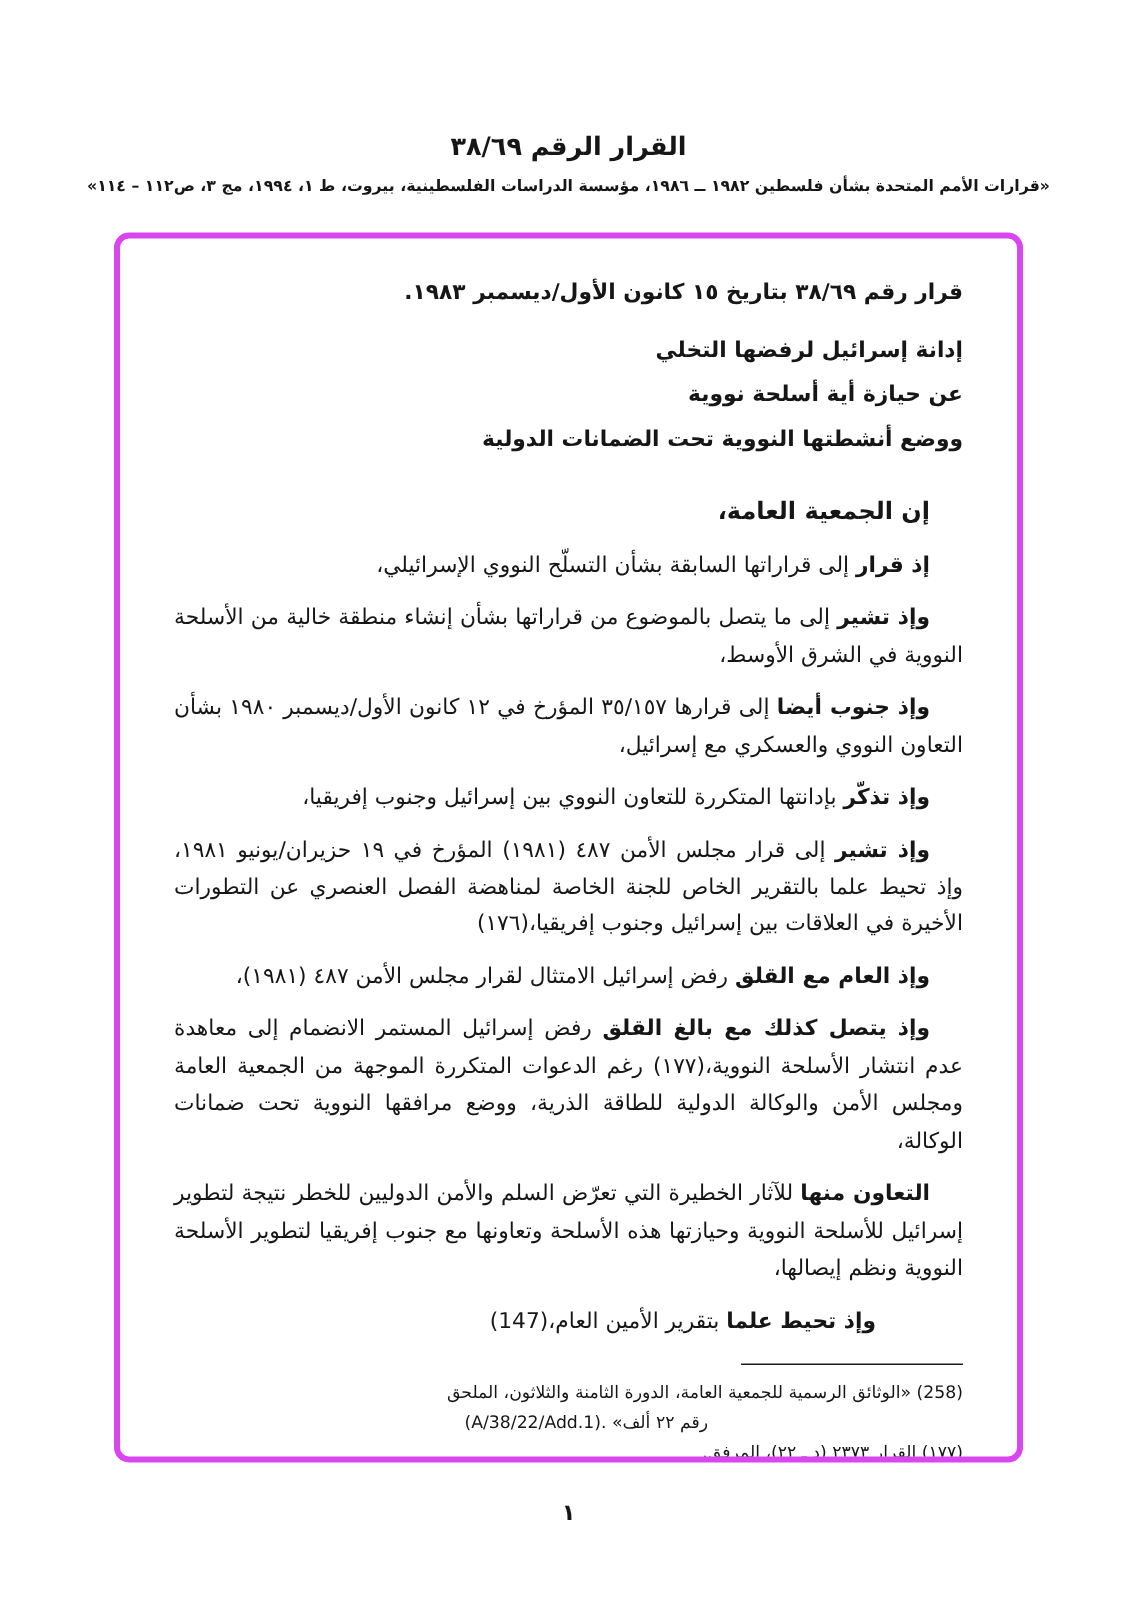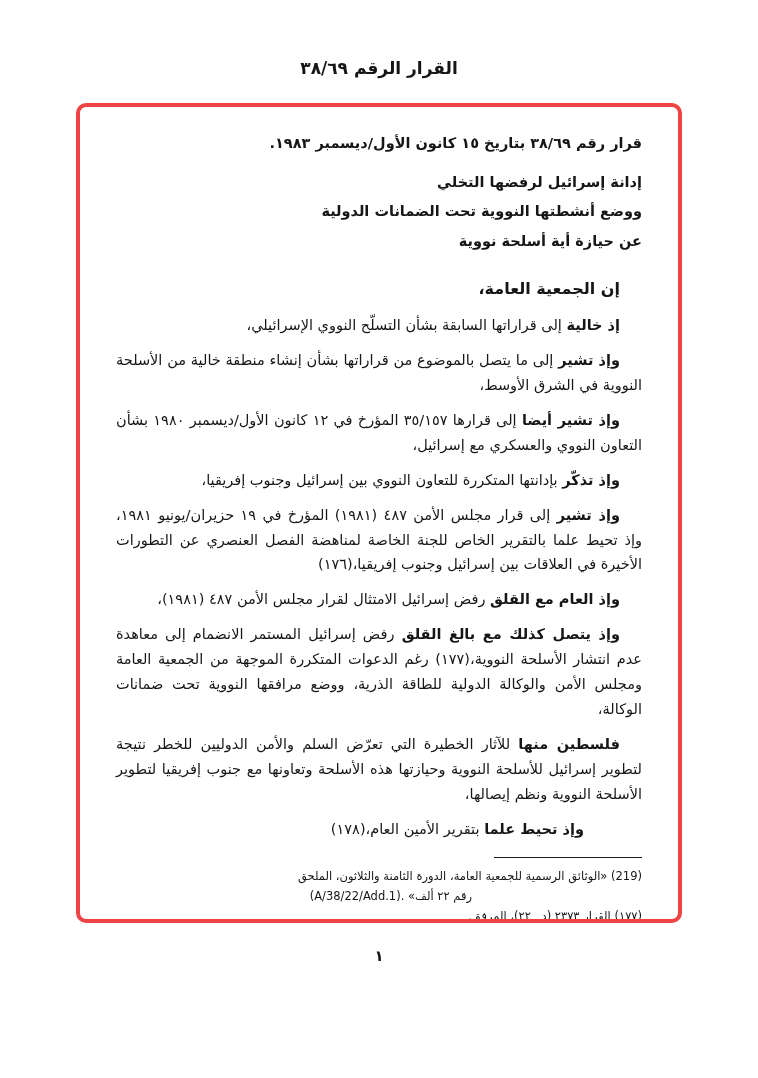--- a/index.html
+++ b/index.html
@@ -3,30 +3,30 @@
 <meta charset="utf-8">
 <style>
   * { margin:0; padding:0; box-sizing:border-box; }
   html,body { background:#ffffff; }
   body {
     width:758px; height:1078px;
     font-family:"DejaVu Sans", sans-serif;
     color:#161616;
     overflow:hidden;
   }
-  .page { width:758px; height:1078px; padding-top:58px; background:#ffffff; }
+  .page { width:758px; height:1078px; padding-top:88px; background:#ffffff; }
 
   .doc-header { direction:rtl; text-align:center; }
   .doc-title { font-size:17px; font-weight:bold; letter-spacing:0.3px; }
   .citation  { font-size:10.5px; font-weight:bold; margin-top:10px; padding:0 20px; white-space:nowrap; }
 
   .frame {
     width:606px; height:820px;
     margin:25px auto 0 auto;
-    border:4px solid #ef4444;
+    border:4px solid #d946ef;
     border-radius:10px;
     padding:24px 36px 16px 36px;
     direction:rtl;
     display:flex; flex-direction:column;
     overflow:hidden;
   }
 
   .res-line { font-size:14.5px; font-weight:bold; line-height:1.7; margin-bottom:12px; }
 
   .heading { text-align:right; font-weight:bold; font-size:14.5px; line-height:2.05; margin-bottom:12px; }
@@ -50,76 +50,77 @@
 
   .page-num { text-align:center; font-weight:bold; font-size:15px; margin-top:24px; }
 </style>
 </head>
 <body>
 
 <div class="page">
 
   <div class="doc-header">
     <div class="doc-title">القرار الرقم ٣٨/٦٩</div>
+    <div class="citation">«قرارات الأمم المتحدة بشأن فلسطين ١٩٨٢ ــ ١٩٨٦، مؤسسة الدراسات الفلسطينية، بيروت، ط ١، ١٩٩٤، مج ٣، ص١١٢ – ١١٤»</div>
   </div>
 
   <div class="frame">
 
     <div class="res-line">قرار رقم ٣٨/٦٩ بتاريخ ١٥ كانون الأول/ديسمبر ١٩٨٣.</div>
 
     <div class="heading">
       <div>إدانة إسرائيل لرفضها التخلي</div>
+      <div>عن حيازة أية أسلحة نووية</div>
       <div>ووضع أنشطتها النووية تحت الضمانات الدولية</div>
-      <div>عن حيازة أية أسلحة نووية</div>
     </div>
 
     <div class="opening">إن الجمعية العامة،</div>
 
     <p class="para">
-      <span class="lead">إذ خالية</span>
+      <span class="lead">إذ قرار</span>
       <span>إلى قراراتها السابقة بشأن التسلّح النووي الإسرائيلي،</span>
     </p>
     <p class="para">
       <span class="lead">وإذ تشير</span>
       <span>إلى ما يتصل بالموضوع من قراراتها بشأن إنشاء منطقة خالية من الأسلحة النووية في الشرق الأوسط،</span>
     </p>
     <p class="para">
-      <span class="lead">وإذ تشير أيضا</span>
+      <span class="lead">وإذ جنوب أيضا</span>
       <span>إلى قرارها ٣٥/١٥٧ المؤرخ في ١٢ كانون الأول/ديسمبر ١٩٨٠ بشأن التعاون النووي والعسكري مع إسرائيل،</span>
     </p>
     <p class="para">
       <span class="lead">وإذ تذكّر</span>
       <span>بإدانتها المتكررة للتعاون النووي بين إسرائيل وجنوب إفريقيا،</span>
     </p>
     <p class="para">
       <span class="lead">وإذ تشير</span>
       <span>إلى قرار مجلس الأمن ٤٨٧ (١٩٨١) المؤرخ في ١٩ حزيران/يونيو ١٩٨١، وإذ تحيط علما بالتقرير الخاص للجنة الخاصة لمناهضة الفصل العنصري عن التطورات الأخيرة في العلاقات بين إسرائيل وجنوب إفريقيا،(١٧٦)</span>
     </p>
     <p class="para">
       <span class="lead">وإذ العام مع القلق</span>
       <span>رفض إسرائيل الامتثال لقرار مجلس الأمن ٤٨٧ (١٩٨١)،</span>
     </p>
     <p class="para">
       <span class="lead">وإذ يتصل كذلك مع بالغ القلق</span>
       <span>رفض إسرائيل المستمر الانضمام إلى معاهدة عدم انتشار الأسلحة النووية،(١٧٧) رغم الدعوات المتكررة الموجهة من الجمعية العامة ومجلس الأمن والوكالة الدولية للطاقة الذرية، ووضع مرافقها النووية تحت ضمانات الوكالة،</span>
     </p>
     <p class="para">
-      <span class="lead">فلسطين منها</span>
+      <span class="lead">التعاون منها</span>
       <span>للآثار الخطيرة التي تعرّض السلم والأمن الدوليين للخطر نتيجة لتطوير إسرائيل للأسلحة النووية وحيازتها هذه الأسلحة وتعاونها مع جنوب إفريقيا لتطوير الأسلحة النووية ونظم إيصالها،</span>
     </p>
     <p class="para indent-lg">
       <span class="lead">وإذ تحيط علما</span>
-      <span>بتقرير الأمين العام،(١٧٨)</span>
+      <span>بتقرير الأمين العام،(147)</span>
     </p>
 
     <div class="fn-block">
       <div class="fn-sep"></div>
       <div class="footnotes">
         <div class="footnote">
-          <span class="fn-num">(219)</span>
+          <span class="fn-num">(258)</span>
           <span>«الوثائق الرسمية للجمعية العامة، الدورة الثامنة والثلاثون، الملحق رقم ٢٢ ألف»</span>
           <span class="fn-latin" dir="ltr">(A/38/22/Add.1).</span>
         </div>
         <div class="footnote">
           <span class="fn-num">(١٧٧)</span>
           <span>القرار ٢٣٧٣ (د ـ ٢٢)، المرفق.</span>
           <span class="fn-latin" dir="ltr"></span>
         </div>
 
       </div>

